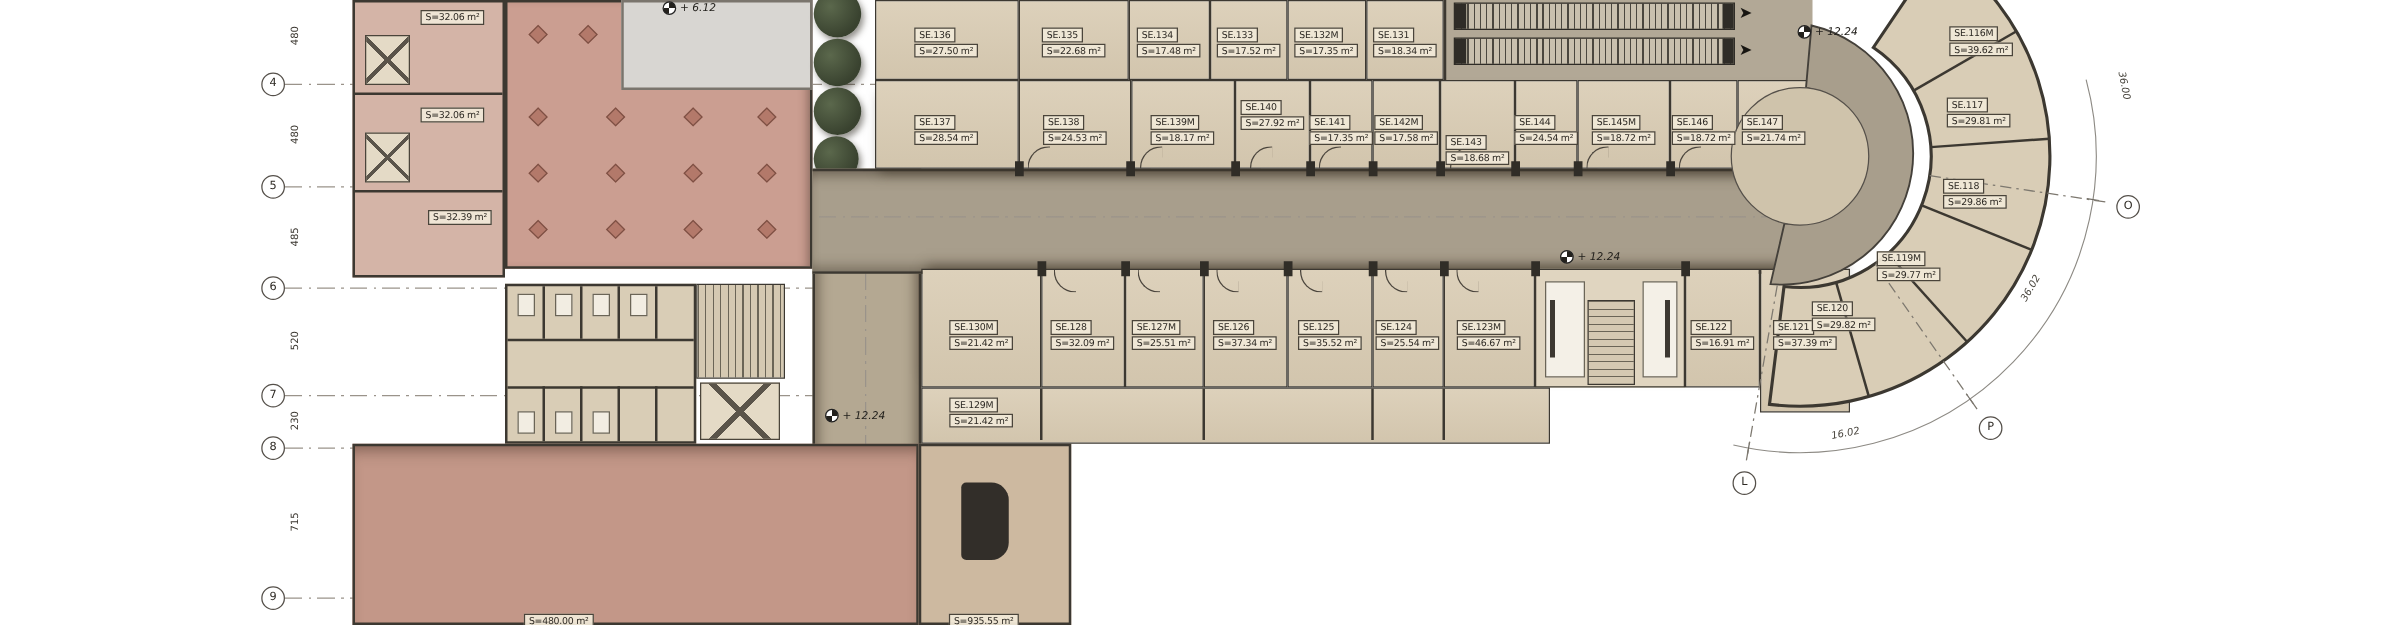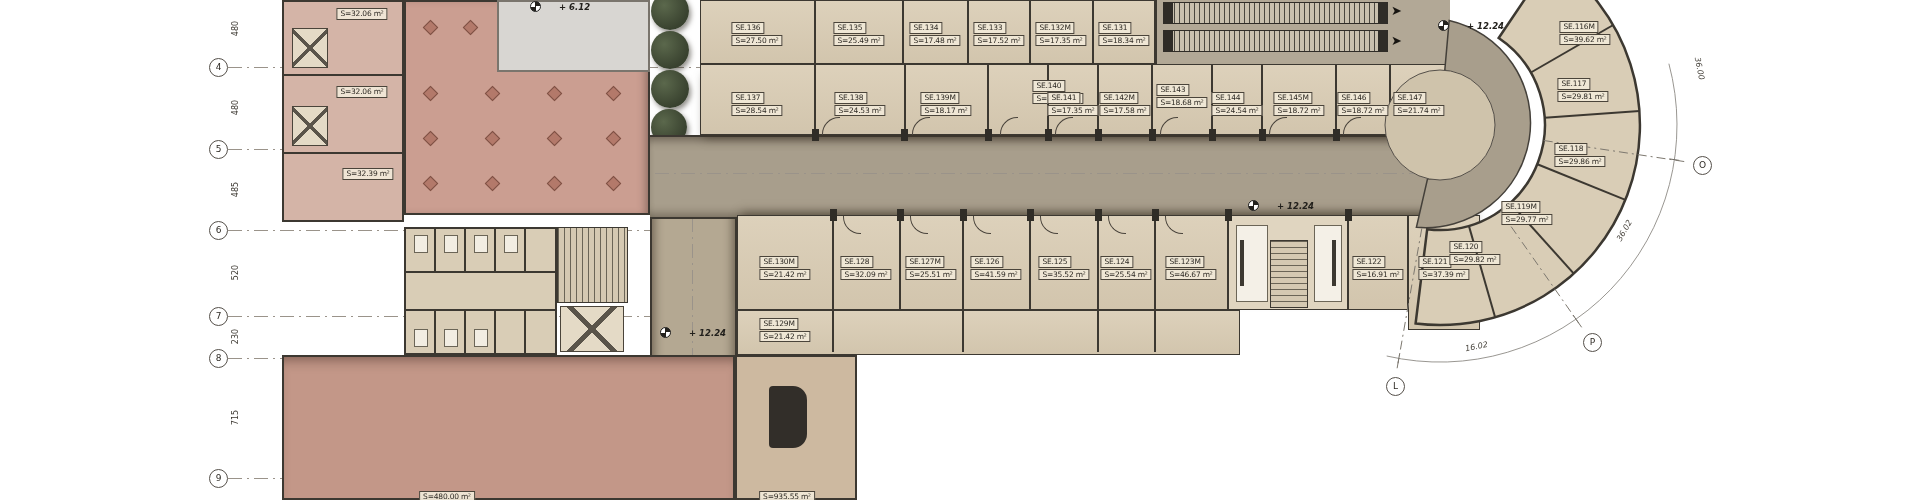--- a/index.html
+++ b/index.html
@@ -17,21 +17,21 @@
   .blk{position:absolute;box-sizing:border-box;border:2px solid #3c3831;}
   .room{position:absolute;box-sizing:border-box;border:1.6px solid #3c3831;
         background:linear-gradient(180deg,#ddd1bb,#d2c5ad);}
   .rowshadow-d{box-shadow:0 7px 9px -4px rgba(62,52,38,.55);}
   .rowshadow-u{box-shadow:0 -7px 9px -4px rgba(62,52,38,.5);}
   .corridor{background:#a89e8c;box-shadow:inset 0 9px 10px -6px rgba(55,46,34,.55),inset 0 -9px 10px -6px rgba(55,46,34,.45);}
   
   .rlabel{position:absolute;display:flex;flex-direction:column;align-items:flex-start;gap:1px;transform:translateX(-50%);z-index:40;}
   .rlabel span{display:block;border:1px solid #4a443a;background:rgba(240,232,215,.95);
                padding:0 3px;font-size:7.5px;line-height:9.5px;white-space:nowrap;letter-spacing:-.2px;}
-  .lvl{position:absolute;display:flex;align-items:center;gap:18px;z-index:41;font-size:8.5px;font-style:italic;color:#22201c;font-weight:bold;}
+  .lvl{position:absolute;display:flex;align-items:center;gap:3px;z-index:41;font-size:8.5px;font-style:italic;color:#22201c;}
   .lvlmark{width:9px;height:9px;border:1px solid #222;border-radius:50%;
            background:conic-gradient(#23211d 0 90deg,#fff 90deg 180deg,#23211d 180deg 270deg,#fff 270deg);}
   
   .tbl{position:absolute;width:9px;height:9px;background:#b3796a;border:1px solid #7d5044;transform:rotate(45deg);}
   .tree{position:absolute;border-radius:50%;background:radial-gradient(circle at 35% 35%,#5b684c,#39422f 70%);box-shadow:2px 3px 5px rgba(40,35,25,.5);}
   .xbox{position:absolute;box-sizing:border-box;border:1.5px solid #4a443a;background:
         linear-gradient(45deg,transparent 47%,#5a544a 47%,#5a544a 53%,transparent 53%),
         linear-gradient(135deg,transparent 47%,#5a544a 47%,#5a544a 53%,transparent 53%),#e4dac6;}
   .stair{position:absolute;box-sizing:border-box;border:1.5px solid #3c3831;
          background:repeating-linear-gradient(90deg,#6b6557 0 1px,#d5c9b2 1px 6px);}
@@ -263,21 +263,21 @@
   <div class="rdim" style="left:1688px;top:64px;transform:rotate(79deg);z-index:30;">36.00</div>
   <div class="rdim" style="left:1613px;top:226px;transform:rotate(-60deg);z-index:30;">36.02</div>
   <div class="rdim" style="left:1465px;top:342px;transform:rotate(-11deg);z-index:30;">16.02</div>
 
   <div class="rlabel" style="left:757px;top:22px;">
       <span>SE.136</span>
       <span>S=27.50 m²</span>
     </div>
   <div class="rlabel" style="left:859px;top:22px;">
       <span>SE.135</span>
-      <span>S=25.49 m²</span>
+      <span>S=22.68 m²</span>
     </div>
   <div class="rlabel" style="left:935px;top:22px;">
       <span>SE.134</span>
       <span>S=17.48 m²</span>
     </div>
   <div class="rlabel" style="left:999px;top:22px;">
       <span>SE.133</span>
       <span>S=17.52 m²</span>
     </div>
   <div class="rlabel" style="left:1061px;top:22px;">
@@ -294,33 +294,33 @@
       <span>S=28.54 m²</span>
     </div>
   <div class="rlabel" style="left:860px;top:92px;">
       <span>SE.138</span>
       <span>S=24.53 m²</span>
     </div>
   <div class="rlabel" style="left:946px;top:92px;">
       <span>SE.139M</span>
       <span>S=18.17 m²</span>
     </div>
-  <div class="rlabel" style="left:1018px;top:80px;margin-left:40px;">
+  <div class="rlabel" style="left:1018px;top:80px;">
       <span>SE.140</span>
       <span>S=27.92 m²</span>
     </div>
   <div class="rlabel" style="left:1073px;top:92px;">
       <span>SE.141</span>
       <span>S=17.35 m²</span>
     </div>
   <div class="rlabel" style="left:1125px;top:92px;">
       <span>SE.142M</span>
       <span>S=17.58 m²</span>
     </div>
-  <div class="rlabel" style="left:1182px;top:84px;">
+  <div class="rlabel" style="left:1182px;top:108px;">
       <span>SE.143</span>
       <span>S=18.68 m²</span>
     </div>
   <div class="rlabel" style="left:1237px;top:92px;">
       <span>SE.144</span>
       <span>S=24.54 m²</span>
     </div>
   <div class="rlabel" style="left:1299px;top:92px;">
       <span>SE.145M</span>
       <span>S=18.72 m²</span>
@@ -341,21 +341,21 @@
   <div class="rlabel" style="left:866px;top:256px;">
       <span>SE.128</span>
       <span>S=32.09 m²</span>
     </div>
   <div class="rlabel" style="left:931px;top:256px;">
       <span>SE.127M</span>
       <span>S=25.51 m²</span>
     </div>
   <div class="rlabel" style="left:996px;top:256px;">
       <span>SE.126</span>
-      <span>S=41.59 m²</span>
+      <span>S=37.34 m²</span>
     </div>
   <div class="rlabel" style="left:1064px;top:256px;">
       <span>SE.125</span>
       <span>S=35.52 m²</span>
     </div>
   <div class="rlabel" style="left:1126px;top:256px;">
       <span>SE.124</span>
       <span>S=25.54 m²</span>
     </div>
   <div class="rlabel" style="left:1191px;top:256px;">

